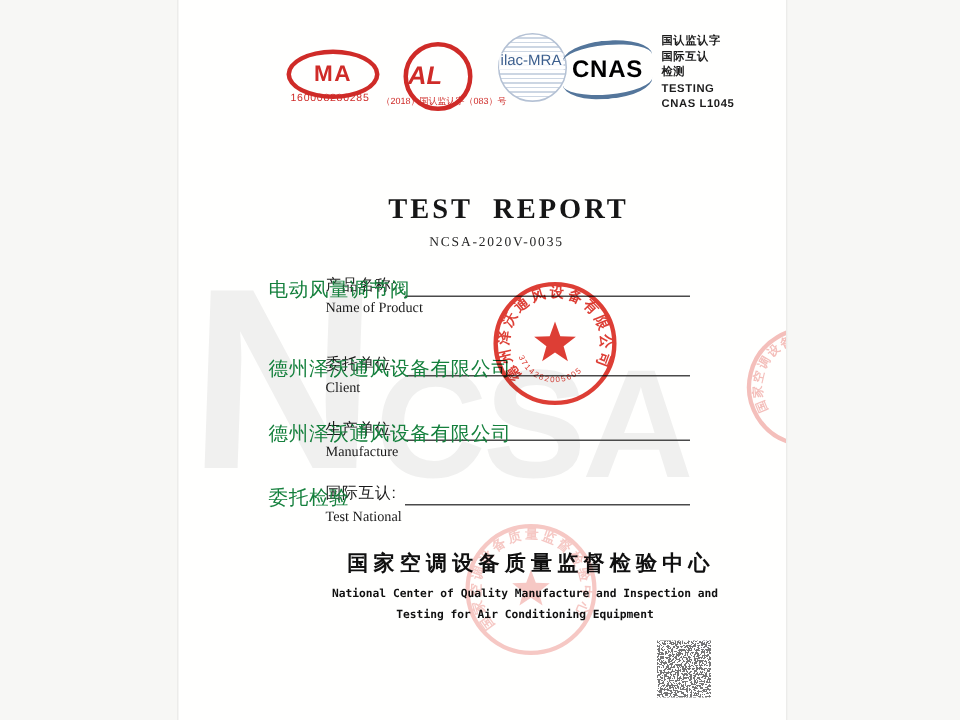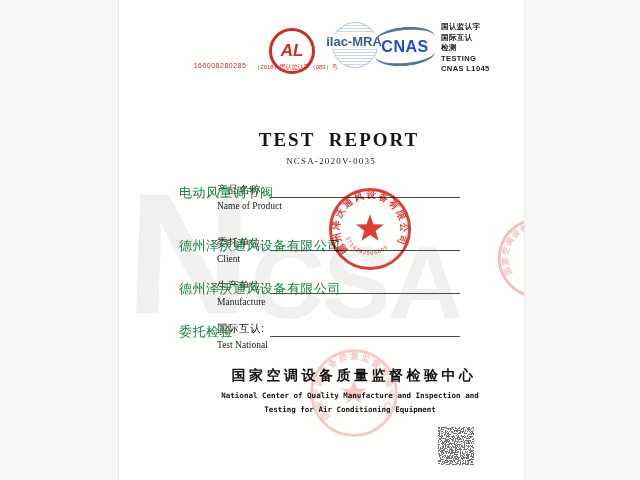--- a/index.html
+++ b/index.html
@@ -15,36 +15,36 @@
     overflow:hidden;
   }
   .abs{position:absolute}
   .cx{transform:translateX(-50%);white-space:nowrap}
 
   
   .cma{left:72px;top:33px;width:56px;height:27px;border:3px solid #cf2b28;border-radius:50%;
        display:flex;align-items:center;justify-content:center;color:#cf2b28;
        font-weight:700;font-size:15px;letter-spacing:1px}
   .al{left:150px;top:28px;width:40px;height:40px;border:3px solid #cf2b28;border-radius:50%;
-      display:flex;align-items:center;justify-content:center;color:#cf2b28;
+      display:flex;align-items:center;justify-content:flex-start;color:#cf2b28;
       font-weight:700;font-size:17px;font-style:italic}
   .cap{position:absolute;font-size:6.5px;color:#cf2b28;white-space:nowrap;transform:translateX(-50%)}
   .cap-cma{left:101px;top:62px;font-size:7px;letter-spacing:.5px}
   .cap-al{left:177px;top:63px;font-size:6px}
   .ilac{left:213px;top:22px;width:44px;height:44px;border-radius:50%;border:1px solid #b4c1d4;
         background:repeating-linear-gradient(180deg,#ffffff 0 2px,#ccd6e3 2px 3px);}
   .ilac-label{position:absolute;left:235px;top:41px;transform:translate(-50%,-50%);
-        background:rgba(255,255,255,.85);padding:0 1px;font-size:13px;font-weight:700;
+        background:rgba(255,255,255,.85);padding:0 1px;font-size:10px;font-weight:400;
         color:#3c5f8e;white-space:nowrap}
   .cnas{left:258px;top:32px;width:56px;height:29px;display:flex;align-items:center;justify-content:center}
   .cnas::before{content:"";position:absolute;left:-2px;right:-2px;top:-5px;bottom:10px;
         border-radius:50%;border-top:3px solid #54769b;transform:rotate(-5deg)}
   .cnas::after{content:"";position:absolute;left:-2px;right:-2px;top:10px;bottom:-5px;
         border-radius:50%;border-bottom:3px solid #54769b;transform:rotate(-5deg)}
-  .cnas-text{font-size:16px;font-weight:800;color:#1d4ed8;letter-spacing:.5px}
+  .cnas-text{font-size:16px;font-weight:800;color:#000000;letter-spacing:.5px}
   .accred{left:322px;top:22px;font-size:7.5px;line-height:10.6px;font-weight:700;color:#1c1c1c;letter-spacing:.4px}
 
   
   .title-cn{left:232px;top:92px;font-size:29px;font-weight:700;letter-spacing:30px;color:#121212}
   .title-en{left:220px;top:129px;font-size:19px;font-weight:700;letter-spacing:2px;word-spacing:7px;
             font-family:"Liberation Serif",serif;color:#161616}
   .report-no{left:212px;top:156px;font-size:9px;letter-spacing:1.2px;
              font-family:"Liberation Serif",serif;color:#262626}
 
   
@@ -76,20 +76,23 @@
 </head>
 <body>
 
 <div class="page">
 
   <div class="abs wm">
     <span class="wm-big">N</span>
       <span class="wm-small">CSA</span>
   </div>
 
+  <div class="abs cma">
+    <span>MA</span>
+  </div>
   <div class="cap cap-cma">160008280285</div>
 
   <div class="abs al">
     <span>AL</span>
   </div>
   <div class="cap cap-al">（2018）国认监认字（083）号</div>
 
   <div class="abs ilac"></div>
   <div class="ilac-label">ilac-MRA</div>
 

